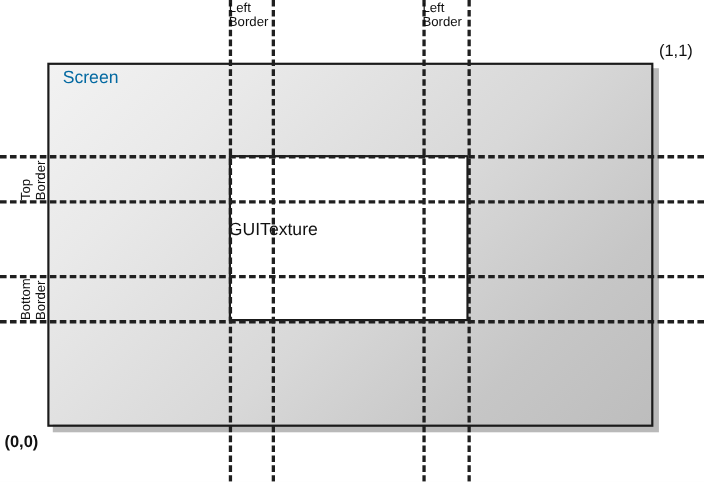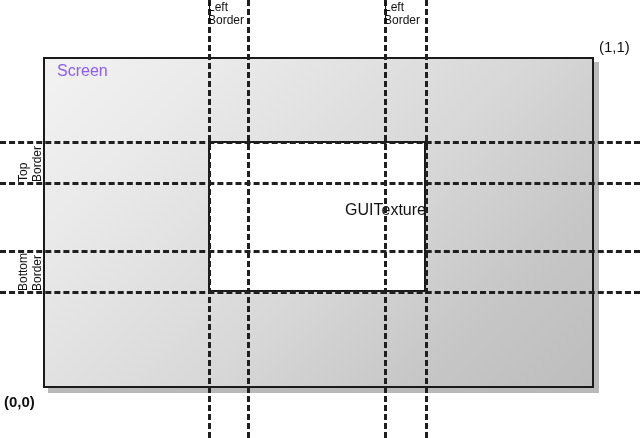--- a/index.html
+++ b/index.html
@@ -33,41 +33,41 @@
     height: 331px;
     border: 2px solid #1a1a1a;
     box-sizing: border-box;
     background: linear-gradient(135deg, #f2f2f2 0%, #e9e9e9 22%, #d8d8d8 55%, #c6c6c6 80%, #bdbdbd 100%);
   }
   .screen-label {
     position: absolute;
     left: 57px;
     top: 62px;
     font-size: 16px;
-    color: #8b5cf6;
+    color: #0369a1;
     white-space: nowrap;
   }
 
   
   .gui-box {
     position: absolute;
     left: 208px;
     top: 141px;
     width: 218px;
     height: 151px;
     background: #ffffff;
     border: 2px solid #1a1a1a;
     box-sizing: border-box;
   }
   .gui-label {
     position: absolute;
     left: 208px;
     top: 201px;
     width: 218px;
-    text-align: right;
+    text-align: left;
     font-size: 16px;
     color: #111111;
     white-space: nowrap;
   }
 
   
   .vline {
     position: absolute;
     top: 0;
     width: 0;

